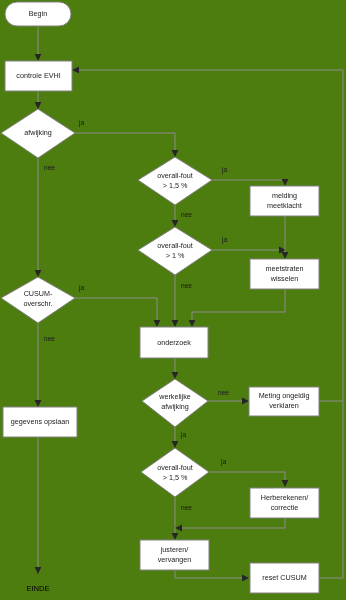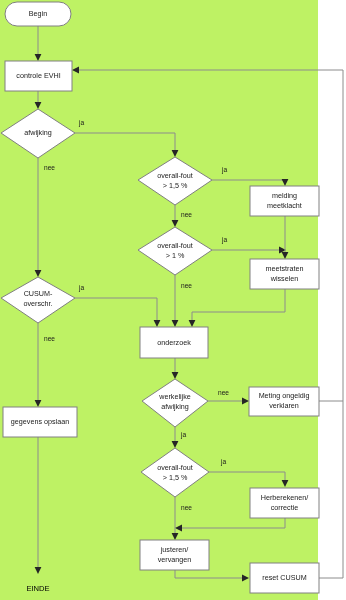--- a/index.html
+++ b/index.html
@@ -8,23 +8,23 @@
     background: #ffffff;
   }
   body {
     width: 346px;
     height: 600px;
     overflow: hidden;
     font-family: "Liberation Sans", sans-serif;
   }
   #flow-root {
     position: relative;
-    width: 318px;
+    width: 346px;
     height: 600px;
-    background: #bef264;
+    background: #4d7c0f;
   }
   svg#flowchart {
     display: block;
     width: 346px;
     height: 600px;
   }
   .node-shape {
     fill: #ffffff;
     stroke: #808080;
     stroke-width: 1;

